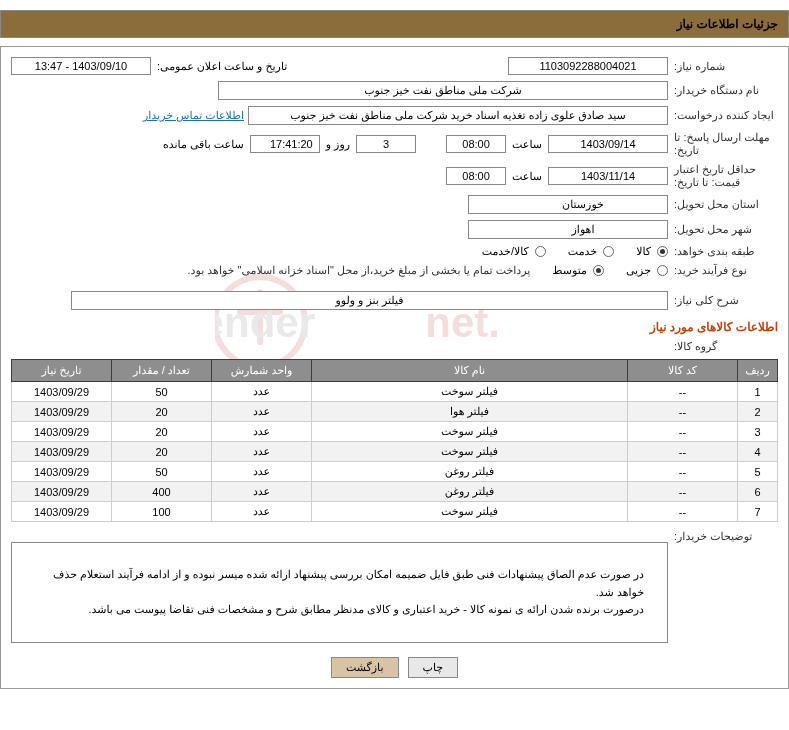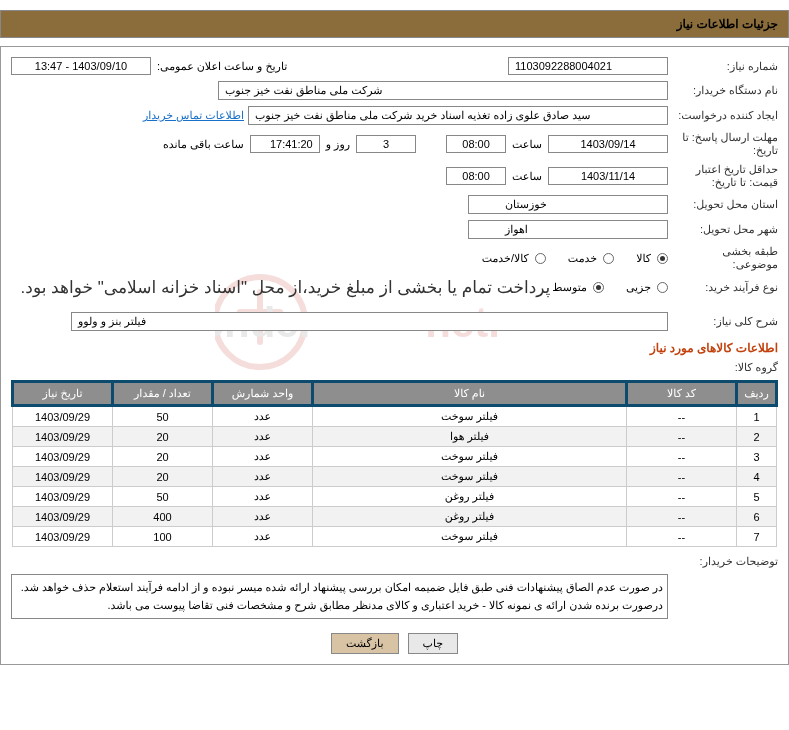--- a/index.html
+++ b/index.html
@@ -4,35 +4,35 @@
 <style>
 * { box-sizing: border-box; margin: 0; padding: 0; }
 body { font-family: Tahoma, Arial, sans-serif; font-size: 11px; background: #fff; direction: rtl; }
 .container { width: 789px; margin: 0 auto; padding-top: 10px; }
 .header-bar { background: #8a6d3b; color: #000000; padding: 6px 10px; font-weight: bold; font-size: 12px; border: 1px solid #888; }
 .outer-box { border: 1px solid #999; margin-top: 8px; padding: 10px; background: #fff; position: relative; }
 .watermark { position: absolute; top: 210px; left: 50%; transform: translateX(-50%); z-index: 0; pointer-events: none; }
 .watermark svg { opacity: 0.18; }
 .content { position: relative; z-index: 1; }
 .row { display: flex; align-items: center; margin-bottom: 6px; }
-.lbl { width: 110px; text-align: right; padding-left: 6px; font-size: 11px; color: #333; flex-shrink: 0; }
-.field { border: 1px solid #888; padding: 2px 6px; background: #fff; min-height: 18px; font-size: 11px; text-align: left; }
+.lbl { width: 110px; text-align: left; padding-left: 6px; font-size: 11px; color: #333; flex-shrink: 0; }
+.field { border: 1px solid #888; padding: 2px 6px; background: #fff; min-height: 18px; font-size: 11px; text-align: center; }
 .field-grow { flex: 1; }
 .inline-lbl { padding: 0 6px; font-size: 11px; }
 .link { color: #1a6fc9; text-decoration: underline; cursor: pointer; margin-right: 4px; }
 .radio-group { display: flex; align-items: center; gap: 4px; }
 .radio { width: 11px; height: 11px; border: 1px solid #666; border-radius: 50%; display: inline-block; margin-left: 2px; position: relative; }
 .radio.checked::after { content: ""; position: absolute; width: 5px; height: 5px; background: #333; border-radius: 50%; top: 2px; left: 2px; }
-.note { font-size: 17px; color: #333; margin-right: 2px; }
+.note { font-size: 11px; color: #333; margin-right: 22px; }
 .section-title { font-weight: bold; font-size: 12px; margin: 10px 0 6px; color: #c2410c; }
 .table { width: 100%; border-collapse: collapse; font-size: 11px; }
-.table th { background: #8e8e8e; color: #fff; padding: 4px; border: 3px solid #0c4a6e; text-align: center; font-weight: normal; }
+.table th { background: #8e8e8e; color: #fff; padding: 4px; border: 1px solid #0c4a6e; text-align: center; font-weight: normal; }
 .table td { padding: 3px; border: 1px solid #ccc; text-align: center; background: #fff; }
 .table tbody tr:nth-child(even) td { background: #f2f2f2; }
-.desc-box { border: 1px solid #888; padding: 4px; margin-top: 19px; font-size: 11px; line-height: 1.6; text-align: right; background: #fff; }
+.desc-box { border: 1px solid #888; padding: 23px; margin-top: 12px; font-size: 11px; line-height: 1.6; text-align: right; background: #fff; }
 .button-row { text-align: center; margin-top: 14px; }
 .btn { display: inline-block; padding: 3px 14px; border: 1px solid #888; background: #e8e8e8; font-size: 11px; cursor: pointer; margin: 0 3px; font-family: inherit; }
 .btn-back { background: #d8c4a5; }
 .w60 { width: 60px; text-align: center; }
 .w120 { width: 120px; text-align: center; }
 .w140 { width: 140px; text-align: center; }
 .w160 { width: 160px; }
 .w200 { width: 200px; padding-left: 36px; }
 .w330 { width: 330px; }
 .w450 { width: 450px; }
@@ -98,21 +98,21 @@
         <span class="lbl">استان محل تحویل:</span>
         <span class="field w200">خوزستان</span>
       </div>
 
       <div class="row">
         <span class="lbl">شهر محل تحویل:</span>
         <span class="field w200">اهواز</span>
       </div>
 
       <div class="row">
-        <span class="lbl">طبقه بخشی موضوعی:</span>
+        <span class="lbl">طبقه بندی خواهد:</span>
         <span class="radio-group">
           <span class="radio checked"></span>
           <span>کالا</span>
           <span style="width:14px"></span>
           <span class="radio"></span>
           <span>خدمت</span>
           <span style="width:14px"></span>
           <span class="radio"></span>
           <span>کالا/خدمت</span>
         </span>

